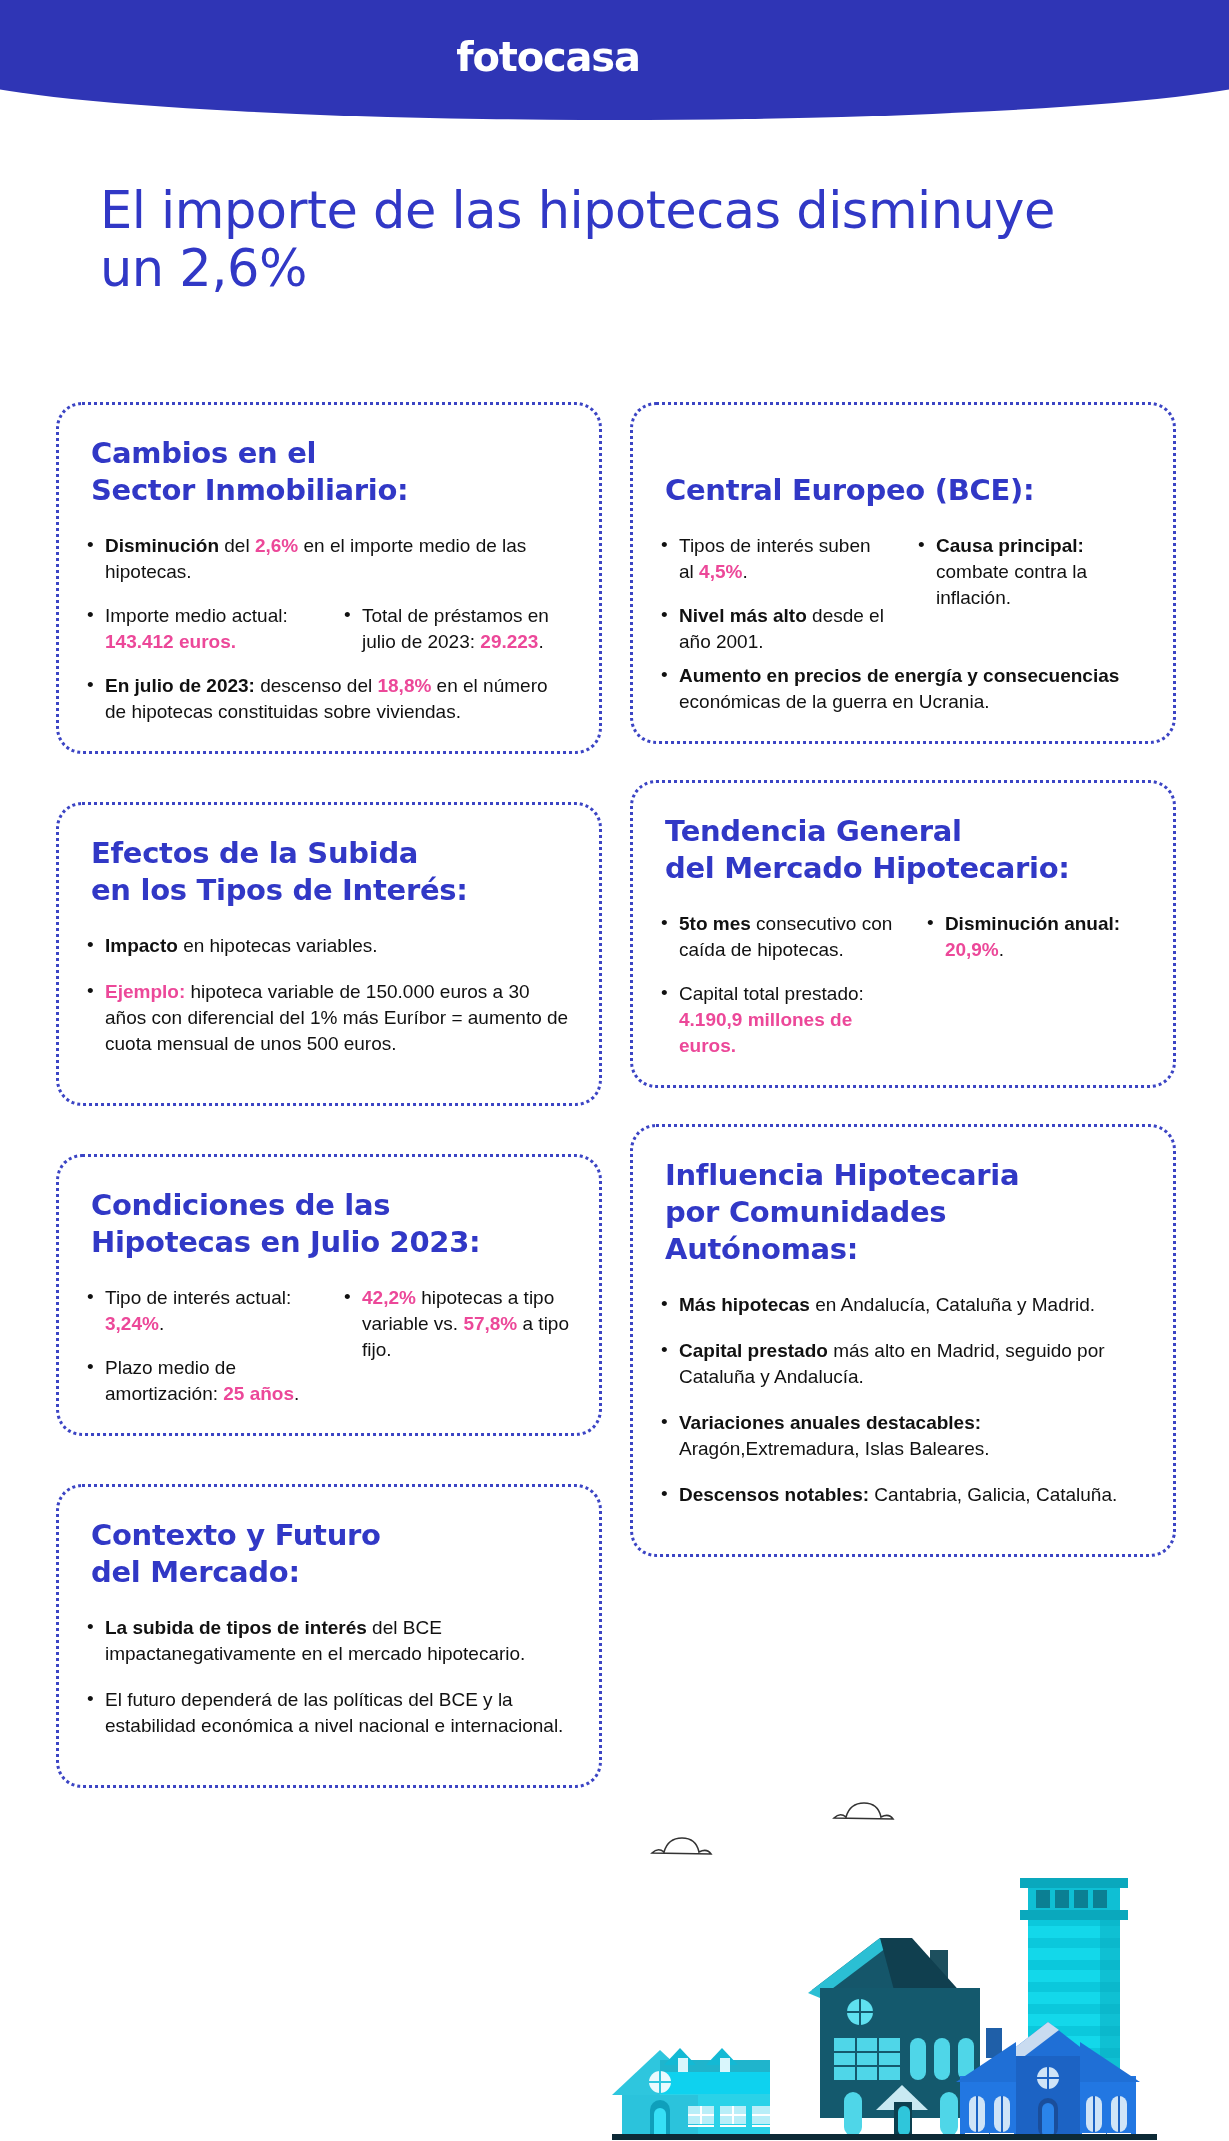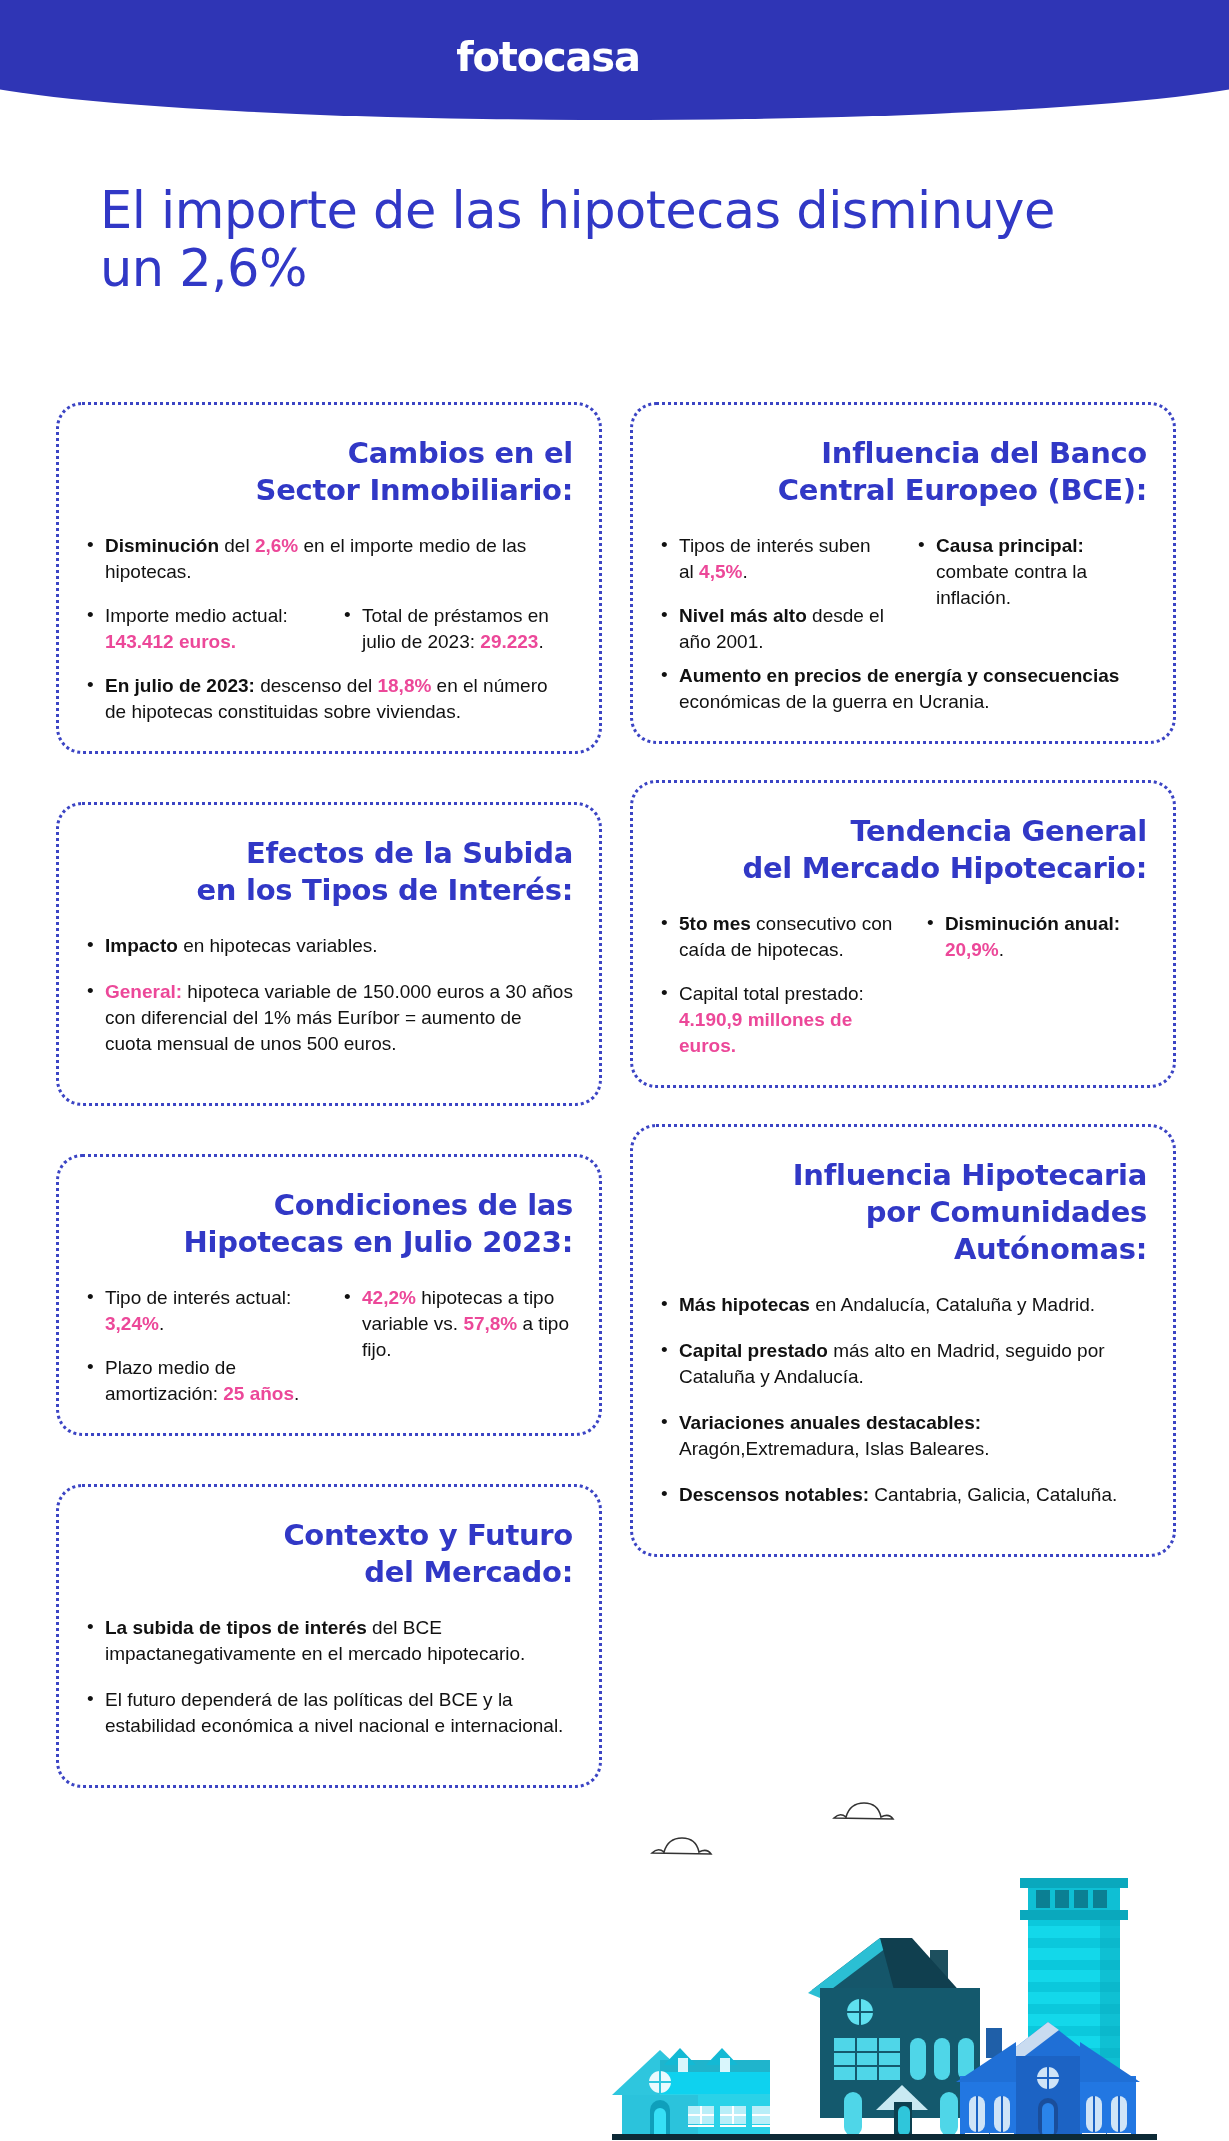--- a/index.html
+++ b/index.html
@@ -85,21 +85,20 @@
   }
   .card-heading {
     position: relative;
     color: #3138c6;
     font-size: 29px;
     line-height: 37px;
     font-weight: bold;
     letter-spacing: -0.3px;
     margin: 0 0 24px 6px;
     font-family: "DejaVu Sans", sans-serif;
-    text-align: right;
   }
   .card-heading .hl {
     position: absolute;
     left: 0px;
     top: 2px;
     width: 62px;
     height: 74px;
     background: #2bacbf;
     z-index: -1;
   }
@@ -201,21 +200,21 @@
       <div class="card-heading">
         <span class="hl"></span>
         <span class="txt">Efectos de la Subida</span><br>
         <span class="txt">en los Tipos de Interés:</span>
       </div>
       <ul class="bullets tight">
         <li>
           <b>Impacto</b><span> en hipotecas variables.</span>
         </li>
         <li>
-          <em class="v">General:</em><span> hipoteca variable de 150.000 euros a 30 años con diferencial del 1% más Euríbor = aumento de cuota mensual de unos 500 euros.</span>
+          <em class="v">Ejemplo:</em><span> hipoteca variable de 150.000 euros a 30 años con diferencial del 1% más Euríbor = aumento de cuota mensual de unos 500 euros.</span>
         </li>
       </ul>
     </div>
 
     <div class="card" style="margin-top:48px;">
       <div class="card-heading">
         <span class="hl"></span>
         <span class="txt">Condiciones de las</span><br>
         <span class="txt">Hipotecas en Julio 2023:</span>
       </div>
@@ -256,21 +255,21 @@
       </ul>
     </div>
 
   </div>
 
   <div class="col-right">
 
     <div class="card">
       <div class="card-heading">
         <span class="hl"></span>
-        <span class="txt">Influencia del Banco</span><br>
+        <br>
         <span class="txt">Central Europeo (BCE):</span>
       </div>
       <div class="two-col">
         <div class="cc">
           <ul class="bullets">
             <li>
               <span>Tipos de interés suben al </span><em class="v">4,5%</em><span>.</span>
             </li>
             <li>
               <b>Nivel más alto</b><span> desde el año 2001.</span>

